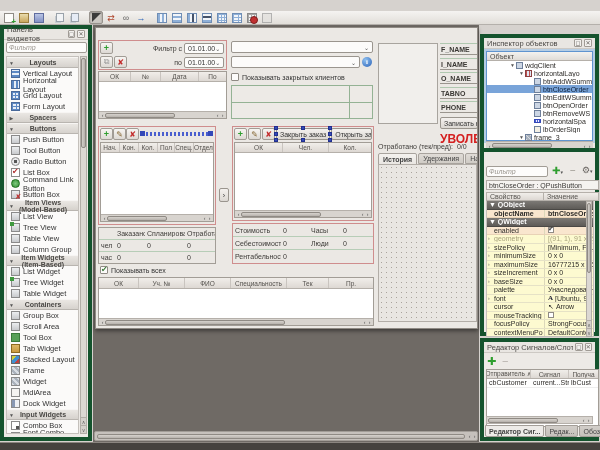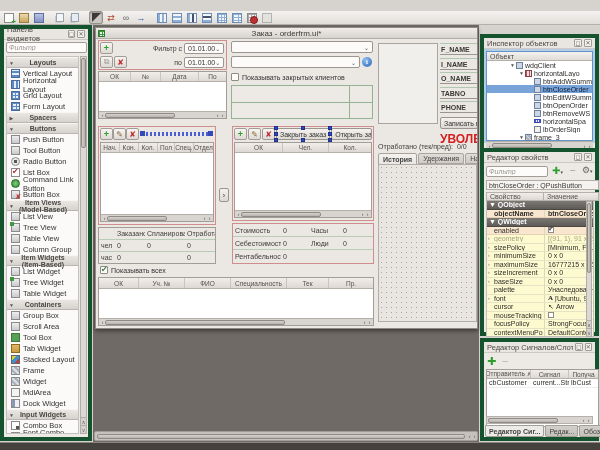--- a/index.html
+++ b/index.html
@@ -362,24 +362,20 @@
   </div>
 
   <div id="mdi" class="abs"></div>
   <div id="mdi-hscroll" class="abs">
     <div class="hthumb" style="flex:1;margin:0 2px"></div>
     <span class="harr">‹</span>
       <span class="harr">›</span>
   </div>
 
   <div id="form-win" class="abs">
-    <div id="form-title">
-      <span class="wicon"></span>
-      <span>Заказ - orderfrm.ui*</span>
-    </div>
     <div id="form-body">
 
       <div class="grp-red" style="left:2px;top:1px;width:129px;height:30px">
         <div style="position:absolute;left:1px;top:1px;display:flex;gap:1px">
           <span class="sbtn">
               <span class="plus">+</span>
             </span>
         </div>
         <div style="position:absolute;left:1px;top:15px;display:flex;gap:1px">
           <span class="sbtn">
@@ -668,26 +664,20 @@
     <div class="hscroll" style="left:2px;right:2px;bottom:2px;height:8px">
       <span class="harr">‹</span>
         <div class="hthumb" style="width:60px"></div>
         <span style="flex:1"></span>
         <span class="harr">‹</span>
         <span class="harr">›</span>
     </div>
   </div>
 
   <div class="panel" style="left:480px;top:148px;width:119px;height:188px">
-    <div class="dock-h">
-      <span>Редактор свойств</span>
-        <span class="sp"></span>
-      <span class="dock-ic">◻</span>
-      <span class="dock-ic">✕</span>
-    </div>
     <input class="input" style="position: absolute; left: 2px; top: 14px; width: 62px; height: 11px;" placeholder="Фильтр">
     <span style="position:absolute;left:68px;top:13px;font-size:10px;font-weight:bold;color:#2f9e2f">✚<span style="font-size:5px;color:#555">▾</span></span>
     <span style="position:absolute;left:86px;top:13px;font-size:10px;color:#9a958e">−</span>
     <span style="position:absolute;left:98px;top:13px;font-size:9px;color:#6a6662">⚙<span style="font-size:5px;color:#555">▾</span></span>
     <div style="position:absolute;left:2px;top:28px;width:113px;height:10px;background:#f5f3f0;border:1px solid #b2ada7;font-size:7px;display:flex;align-items:center;padding-left:2px;overflow:hidden;white-space:nowrap">btnCloseOrder : QPushButton</div>
     <div style="position:absolute;left:2px;top:40px;width:113px;height:9px;background:linear-gradient(#f1eeea,#ddd8d3);border:1px solid #b5b0aa;display:flex;font-size:7px;color:#55524e">
       <span style="width:57px;padding-left:3px;border-right:1px solid #b5b0aa">Свойство</span>
       <span style="padding-left:3px">Значение</span>
     </div>
     <div id="prop-rows" style="position:absolute;left:2px;top:49px;width:108px;height:136px;overflow:hidden;border:1px solid #c4c0bb;border-top:none">

